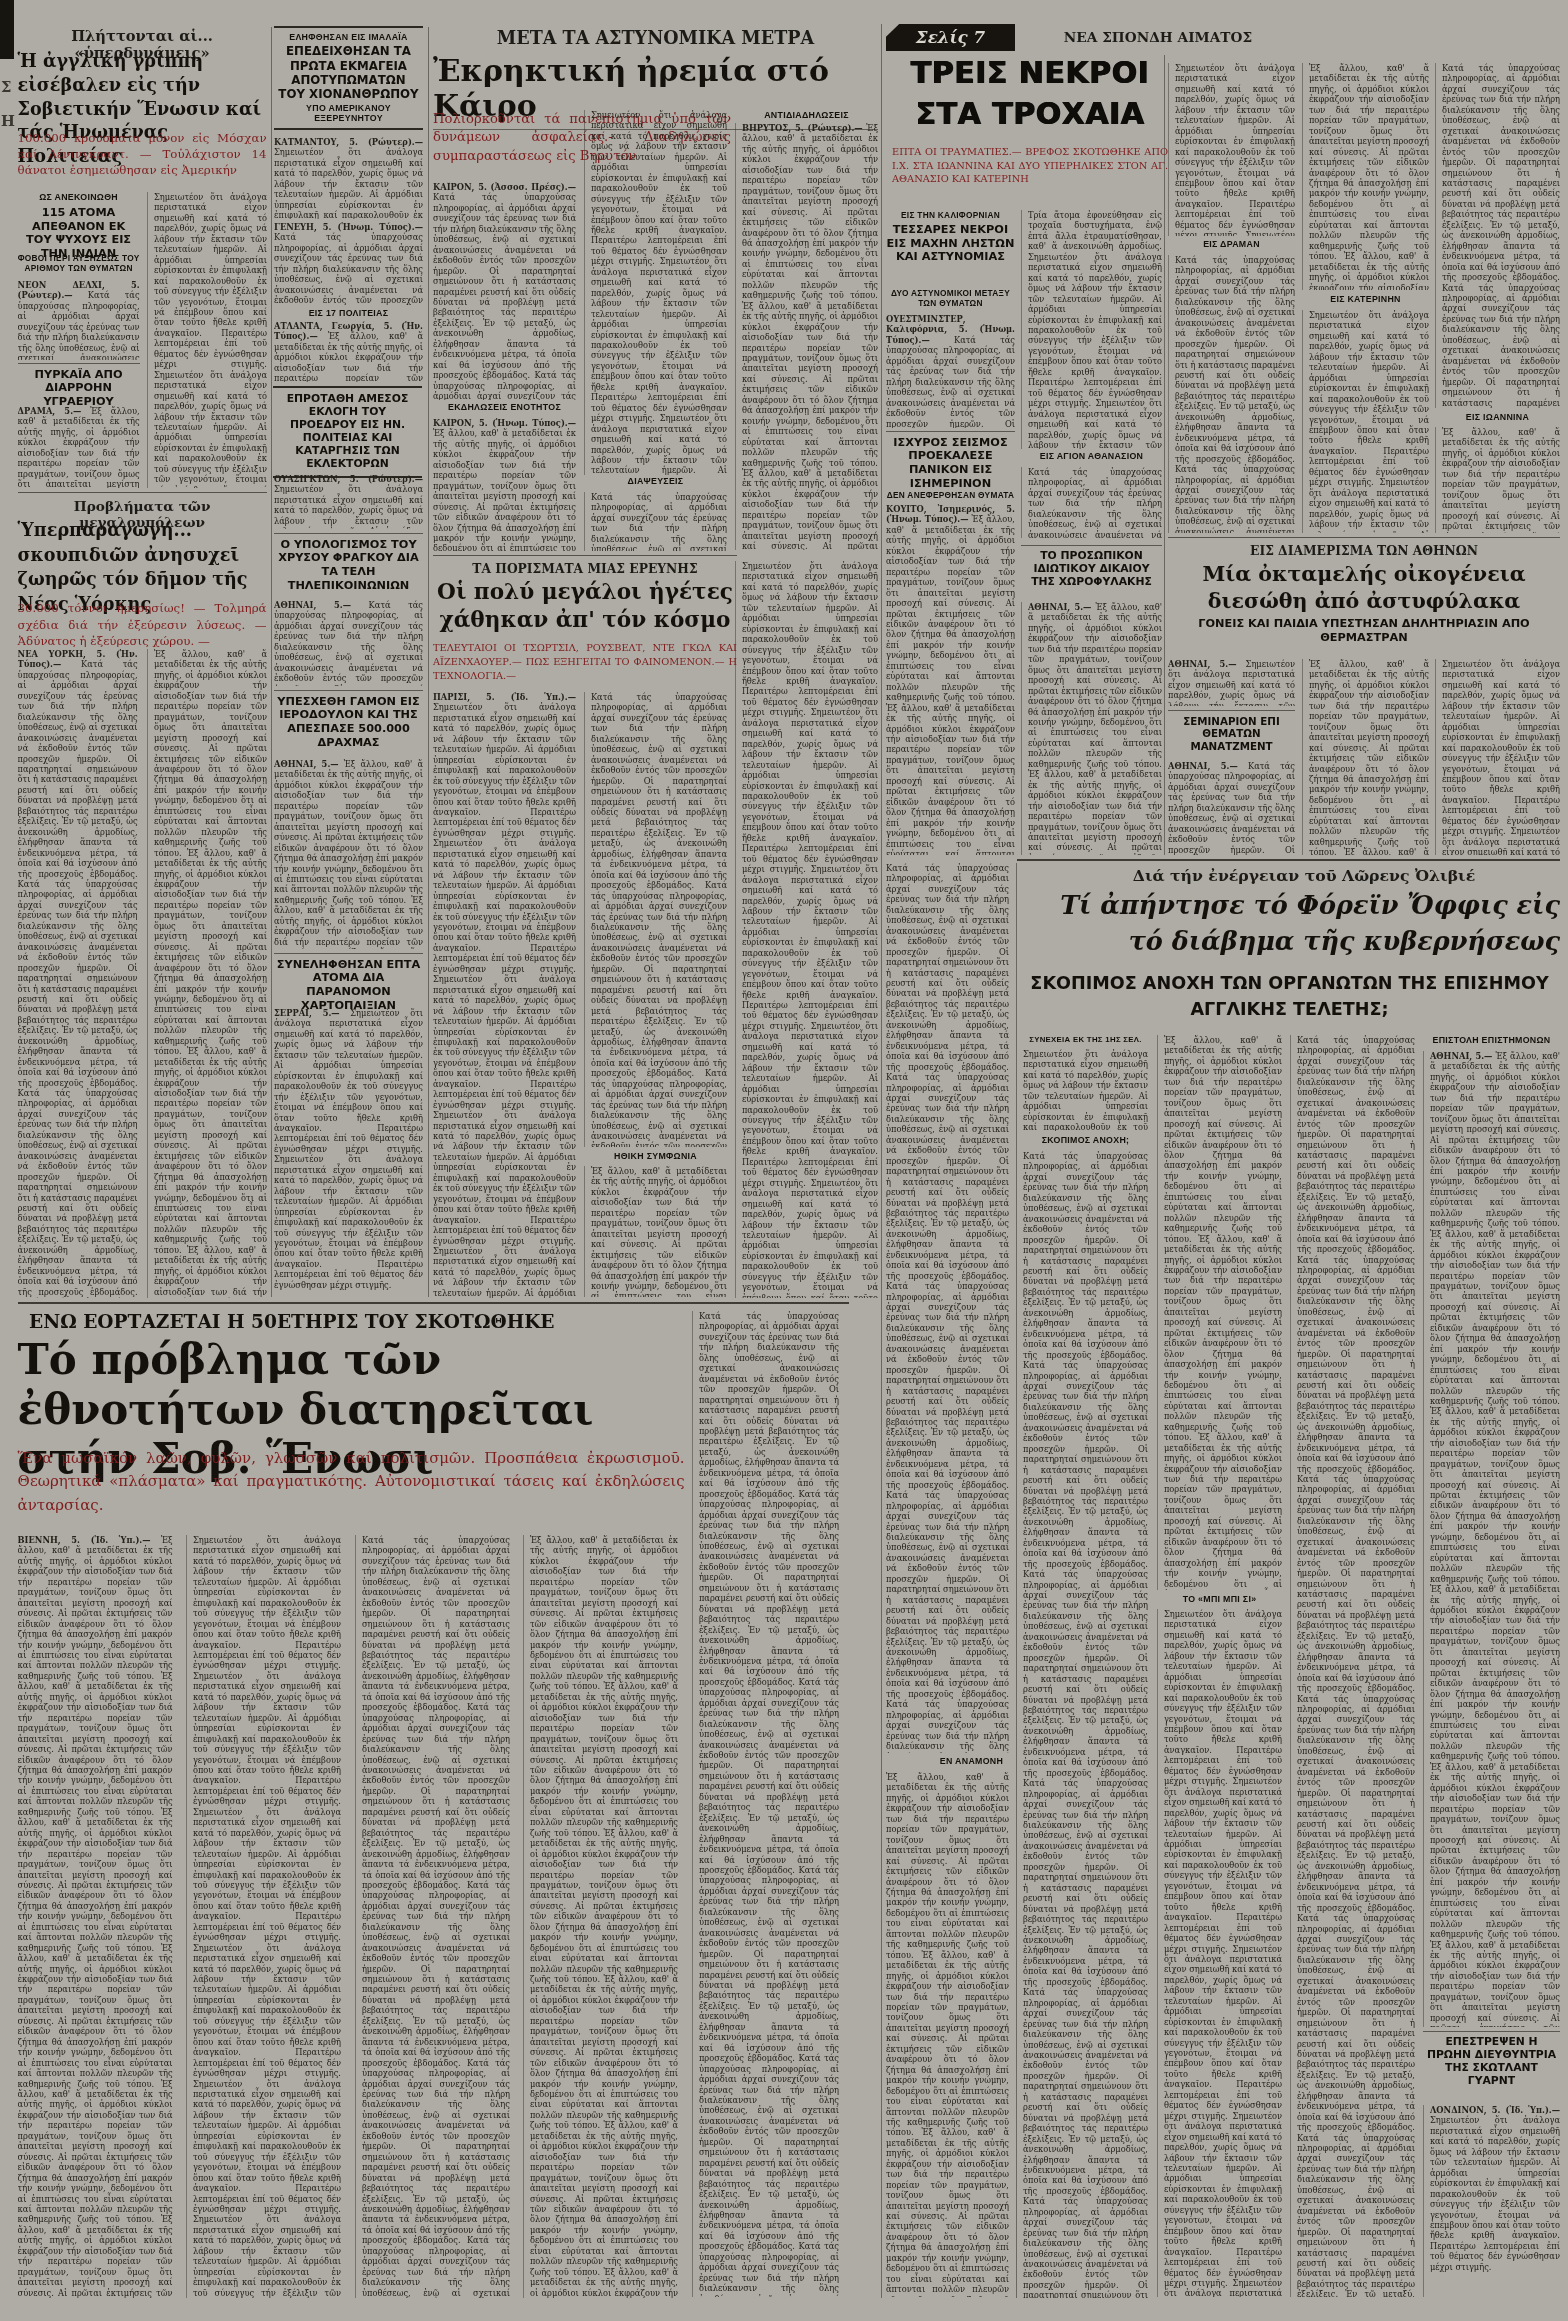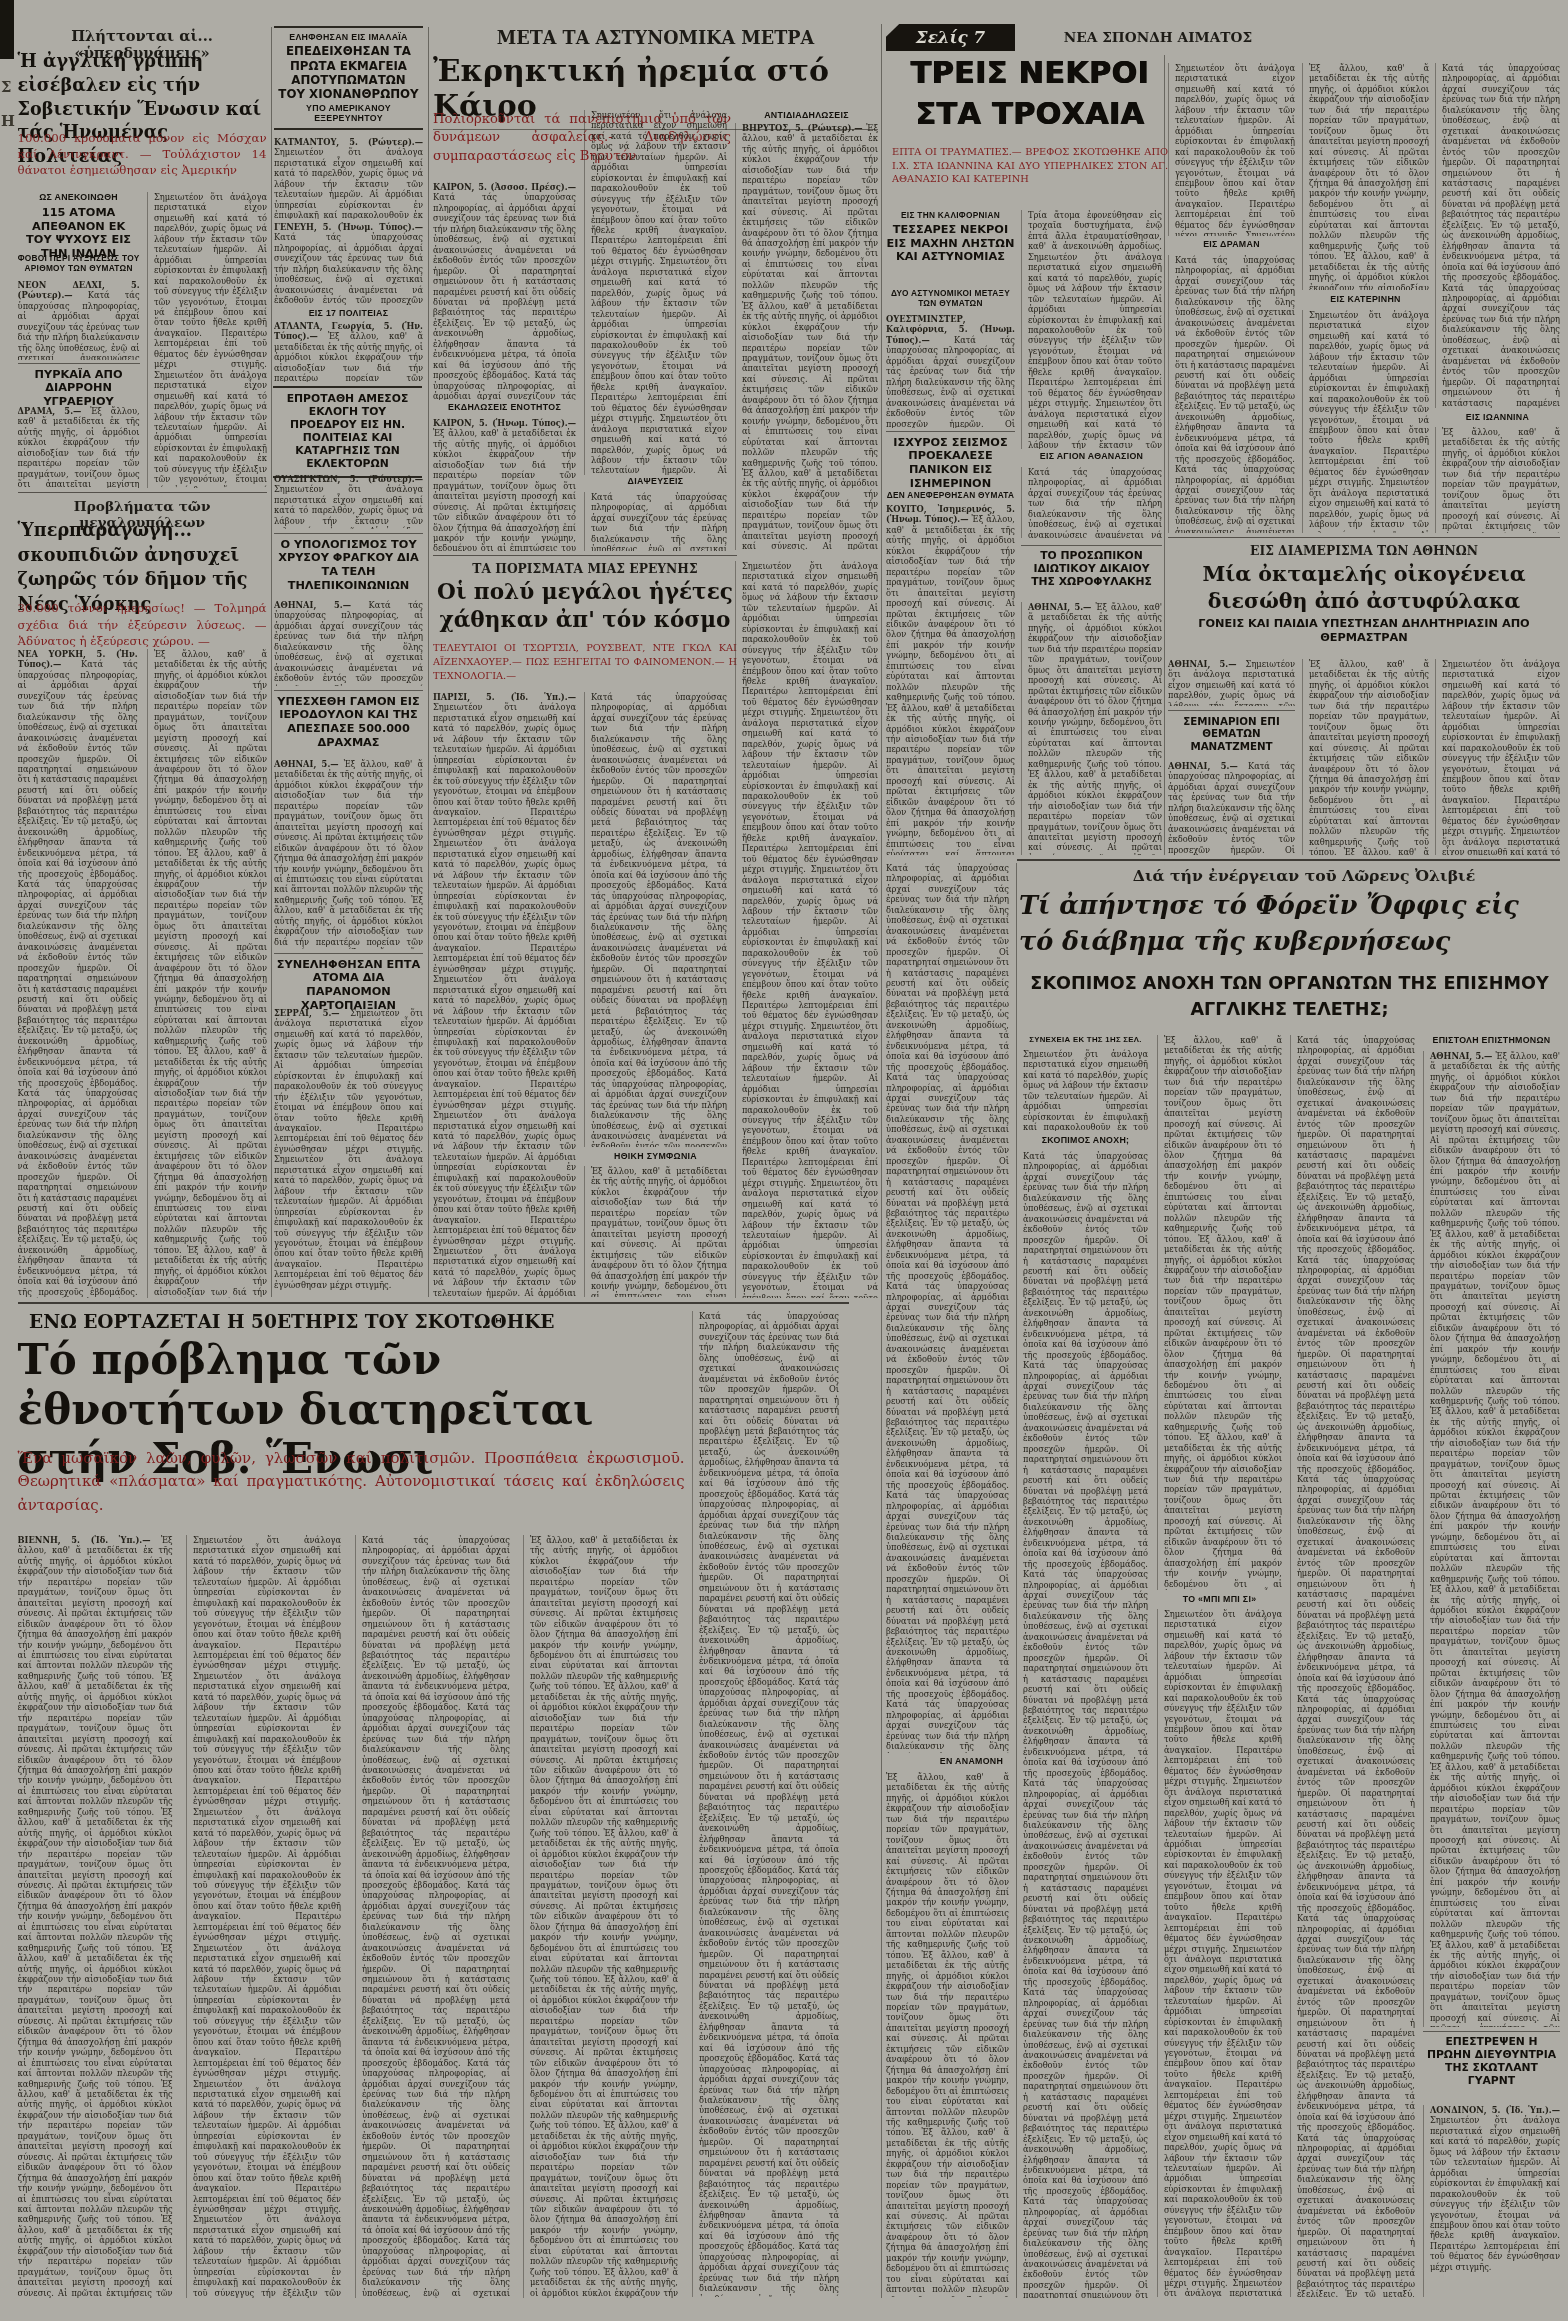--- a/index.html
+++ b/index.html
@@ -145,21 +145,21 @@
 <p class="abs body" style="left:1168px;top:761px;width:127px;height:94px"><b class="dl">ΑΘΗΝΑΙ, 5.—</b> <span>Κατά τάς ὑπαρχούσας πληροφορίας, αἱ ἁρμόδιαι ἀρχαί συνεχίζουν τάς ἐρεύνας των διά τήν πλήρη διαλεύκανσιν τῆς ὅλης ὑποθέσεως, ἐνῷ αἱ σχετικαί ἀνακοινώσεις ἀναμένεται νά ἐκδοθοῦν ἐντός τῶν προσεχῶν ἡμερῶν. Οἱ παρατηρηταί σημειώνουν ὅτι ἡ κατάστασις παραμένει ρευστή καί ὅτι οὐδείς δύναται νά προβλέψῃ μετά βεβαιότητος τάς περαιτέρω ἐξελίξεις. Ἐν τῷ μεταξύ, ὡς ἀνεκοινώθη ἁρμοδίως, ἐλήφθησαν ἅπαντα τά ἐνδεικνυόμενα μέτρα, τά ὁποῖα καί θά ἰσχύσουν ἀπό τῆς προσεχοῦς ἑβδομάδος. </span></p>
 <p class="abs body lr" style="left:1302px;top:659px;width:127px;height:196px"><span>Ἐξ ἄλλου, καθ' ἅ μεταδίδεται ἐκ τῆς αὐτῆς πηγῆς, οἱ ἁρμόδιοι κύκλοι ἐκφράζουν τήν αἰσιοδοξίαν των διά τήν περαιτέρω πορείαν τῶν πραγμάτων, τονίζουν ὅμως ὅτι ἀπαιτεῖται μεγίστη προσοχή καί σύνεσις. Αἱ πρῶται ἐκτιμήσεις τῶν εἰδικῶν ἀναφέρουν ὅτι τό ὅλον ζήτημα θά ἀπασχολήσῃ ἐπί μακρόν τήν κοινήν γνώμην, δεδομένου ὅτι αἱ ἐπιπτώσεις του εἶναι εὐρύταται καί ἅπτονται πολλῶν πλευρῶν τῆς καθημερινῆς ζωῆς τοῦ τόπου.  Ἐξ ἄλλου, καθ' ἅ μεταδίδεται ἐκ τῆς αὐτῆς πηγῆς, οἱ ἁρμόδιοι κύκλοι ἐκφράζουν τήν αἰσιοδοξίαν των διά τήν περαιτέρω πορείαν τῶν πραγμάτων, τονίζουν ὅμως ὅτι ἀπαιτεῖται μεγίστη προσοχή καί σύνεσις. Αἱ πρῶται ἐκτιμήσεις τῶν εἰδικῶν ἀναφέρουν ὅτι τό ὅλον ζήτημα θά ἀπασχολήσῃ ἐπί μακρόν τήν κοινήν γνώμην, δεδομένου ὅτι αἱ ἐπιπτώσεις του εἶναι εὐρύταται καί ἅπτονται πολλῶν πλευρῶν τῆς καθημερινῆς ζωῆς τοῦ τόπου.  </span></p>
 <p class="abs body lr" style="left:1435px;top:659px;width:125px;height:196px"><span>Σημειωτέον ὅτι ἀνάλογα περιστατικά εἶχον σημειωθῆ καί κατά τό παρελθόν, χωρίς ὅμως νά λάβουν τήν ἔκτασιν τῶν τελευταίων ἡμερῶν. Αἱ ἁρμόδιαι ὑπηρεσίαι εὑρίσκονται ἐν ἐπιφυλακῇ καί παρακολουθοῦν ἐκ τοῦ σύνεγγυς τήν ἐξέλιξιν τῶν γεγονότων, ἕτοιμαι νά ἐπέμβουν ὅπου καί ὅταν τοῦτο ἤθελε κριθῆ ἀναγκαῖον. Περαιτέρω λεπτομέρειαι ἐπί τοῦ θέματος δέν ἐγνώσθησαν μέχρι στιγμῆς.  Σημειωτέον ὅτι ἀνάλογα περιστατικά εἶχον σημειωθῆ καί κατά τό παρελθόν, χωρίς ὅμως νά λάβουν τήν ἔκτασιν τῶν τελευταίων ἡμερῶν. Αἱ ἁρμόδιαι ὑπηρεσίαι εὑρίσκονται ἐν ἐπιφυλακῇ καί παρακολουθοῦν ἐκ τοῦ σύνεγγυς τήν ἐξέλιξιν τῶν γεγονότων, ἕτοιμαι νά ἐπέμβουν ὅπου καί ὅταν τοῦτο ἤθελε κριθῆ ἀναγκαῖον. Περαιτέρω λεπτομέρειαι ἐπί τοῦ θέματος δέν ἐγνώσθησαν μέχρι στιγμῆς.  </span></p>
 
 <p class="abs body" style="left:886px;top:863px;width:123px;height:890px"><span>Κατά τάς ὑπαρχούσας πληροφορίας, αἱ ἁρμόδιαι ἀρχαί συνεχίζουν τάς ἐρεύνας των διά τήν πλήρη διαλεύκανσιν τῆς ὅλης ὑποθέσεως, ἐνῷ αἱ σχετικαί ἀνακοινώσεις ἀναμένεται νά ἐκδοθοῦν ἐντός τῶν προσεχῶν ἡμερῶν. Οἱ παρατηρηταί σημειώνουν ὅτι ἡ κατάστασις παραμένει ρευστή καί ὅτι οὐδείς δύναται νά προβλέψῃ μετά βεβαιότητος τάς περαιτέρω ἐξελίξεις. Ἐν τῷ μεταξύ, ὡς ἀνεκοινώθη ἁρμοδίως, ἐλήφθησαν ἅπαντα τά ἐνδεικνυόμενα μέτρα, τά ὁποῖα καί θά ἰσχύσουν ἀπό τῆς προσεχοῦς ἑβδομάδος.  Κατά τάς ὑπαρχούσας πληροφορίας, αἱ ἁρμόδιαι ἀρχαί συνεχίζουν τάς ἐρεύνας των διά τήν πλήρη διαλεύκανσιν τῆς ὅλης ὑποθέσεως, ἐνῷ αἱ σχετικαί ἀνακοινώσεις ἀναμένεται νά ἐκδοθοῦν ἐντός τῶν προσεχῶν ἡμερῶν. Οἱ παρατηρηταί σημειώνουν ὅτι ἡ κατάστασις παραμένει ρευστή καί ὅτι οὐδείς δύναται νά προβλέψῃ μετά βεβαιότητος τάς περαιτέρω ἐξελίξεις. Ἐν τῷ μεταξύ, ὡς ἀνεκοινώθη ἁρμοδίως, ἐλήφθησαν ἅπαντα τά ἐνδεικνυόμενα μέτρα, τά ὁποῖα καί θά ἰσχύσουν ἀπό τῆς προσεχοῦς ἑβδομάδος.  Κατά τάς ὑπαρχούσας πληροφορίας, αἱ ἁρμόδιαι ἀρχαί συνεχίζουν τάς ἐρεύνας των διά τήν πλήρη διαλεύκανσιν τῆς ὅλης ὑποθέσεως, ἐνῷ αἱ σχετικαί ἀνακοινώσεις ἀναμένεται νά ἐκδοθοῦν ἐντός τῶν προσεχῶν ἡμερῶν. Οἱ παρατηρηταί σημειώνουν ὅτι ἡ κατάστασις παραμένει ρευστή καί ὅτι οὐδείς δύναται νά προβλέψῃ μετά βεβαιότητος τάς περαιτέρω ἐξελίξεις. Ἐν τῷ μεταξύ, ὡς ἀνεκοινώθη ἁρμοδίως, ἐλήφθησαν ἅπαντα τά ἐνδεικνυόμενα μέτρα, τά ὁποῖα καί θά ἰσχύσουν ἀπό τῆς προσεχοῦς ἑβδομάδος.  Κατά τάς ὑπαρχούσας πληροφορίας, αἱ ἁρμόδιαι ἀρχαί συνεχίζουν τάς ἐρεύνας των διά τήν πλήρη διαλεύκανσιν τῆς ὅλης ὑποθέσεως, ἐνῷ αἱ σχετικαί ἀνακοινώσεις ἀναμένεται νά ἐκδοθοῦν ἐντός τῶν προσεχῶν ἡμερῶν. Οἱ παρατηρηταί σημειώνουν ὅτι ἡ κατάστασις παραμένει ρευστή καί ὅτι οὐδείς δύναται νά προβλέψῃ μετά βεβαιότητος τάς περαιτέρω ἐξελίξεις. Ἐν τῷ μεταξύ, ὡς ἀνεκοινώθη ἁρμοδίως, ἐλήφθησαν ἅπαντα τά ἐνδεικνυόμενα μέτρα, τά ὁποῖα καί θά ἰσχύσουν ἀπό τῆς προσεχοῦς ἑβδομάδος.  Κατά τάς ὑπαρχούσας πληροφορίας, αἱ ἁρμόδιαι ἀρχαί συνεχίζουν τάς ἐρεύνας των διά τήν πλήρη διαλεύκανσιν τῆς ὅλης ὑποθέσεως, ἐνῷ αἱ σχετικαί ἀνακοινώσεις ἀναμένεται νά ἐκδοθοῦν ἐντός τῶν προσεχῶν ἡμερῶν. Οἱ παρατηρηταί σημειώνουν ὅτι ἡ κατάστασις παραμένει ρευστή καί ὅτι οὐδείς δύναται νά προβλέψῃ μετά βεβαιότητος τάς περαιτέρω ἐξελίξεις. Ἐν τῷ μεταξύ, ὡς ἀνεκοινώθη ἁρμοδίως, ἐλήφθησαν ἅπαντα τά ἐνδεικνυόμενα μέτρα, τά ὁποῖα καί θά ἰσχύσουν ἀπό τῆς προσεχοῦς ἑβδομάδος.  Κατά τάς ὑπαρχούσας πληροφορίας, αἱ ἁρμόδιαι ἀρχαί συνεχίζουν τάς ἐρεύνας των διά τήν πλήρη διαλεύκανσιν τῆς ὅλης ὑποθέσεως, ἐνῷ αἱ σχετικαί ἀνακοινώσεις ἀναμένεται νά ἐκδοθοῦν ἐντός τῶν προσεχῶν ἡμερῶν. Οἱ παρατηρηταί σημειώνουν ὅτι ἡ κατάστασις παραμένει ρευστή καί ὅτι οὐδείς δύναται νά προβλέψῃ μετά βεβαιότητος τάς περαιτέρω ἐξελίξεις. Ἐν τῷ μεταξύ, ὡς ἀνεκοινώθη ἁρμοδίως, ἐλήφθησαν ἅπαντα τά ἐνδεικνυόμενα μέτρα, τά ὁποῖα καί θά ἰσχύσουν ἀπό τῆς προσεχοῦς ἑβδομάδος.  Κατά τάς ὑπαρχούσας πληροφορίας, αἱ ἁρμόδιαι ἀρχαί συνεχίζουν τάς ἐρεύνας των διά τήν πλήρη διαλεύκανσιν τῆς ὅλης ὑποθέσεως, ἐνῷ αἱ σχετικαί ἀνακοινώσεις ἀναμένεται νά ἐκδοθοῦν ἐντός τῶν προσεχῶν ἡμερῶν. Οἱ παρατηρηταί σημειώνουν ὅτι ἡ κατάστασις παραμένει ρευστή καί ὅτι οὐδείς δύναται νά προβλέψῃ μετά βεβαιότητος τάς περαιτέρω ἐξελίξεις. Ἐν τῷ μεταξύ, ὡς ἀνεκοινώθη ἁρμοδίως, ἐλήφθησαν ἅπαντα τά ἐνδεικνυόμενα μέτρα, τά ὁποῖα καί θά ἰσχύσουν ἀπό τῆς προσεχοῦς ἑβδομάδος.  </span></p>
 <div class="abs subh" style="left:910px;top:1756px;width:123px">ΕΝ ΑΝΑΜΟΝΗ</div>
 <p class="abs body" style="left:886px;top:1772px;width:123px;height:525px"><span>Ἐξ ἄλλου, καθ' ἅ μεταδίδεται ἐκ τῆς αὐτῆς πηγῆς, οἱ ἁρμόδιοι κύκλοι ἐκφράζουν τήν αἰσιοδοξίαν των διά τήν περαιτέρω πορείαν τῶν πραγμάτων, τονίζουν ὅμως ὅτι ἀπαιτεῖται μεγίστη προσοχή καί σύνεσις. Αἱ πρῶται ἐκτιμήσεις τῶν εἰδικῶν ἀναφέρουν ὅτι τό ὅλον ζήτημα θά ἀπασχολήσῃ ἐπί μακρόν τήν κοινήν γνώμην, δεδομένου ὅτι αἱ ἐπιπτώσεις του εἶναι εὐρύταται καί ἅπτονται πολλῶν πλευρῶν τῆς καθημερινῆς ζωῆς τοῦ τόπου.  Ἐξ ἄλλου, καθ' ἅ μεταδίδεται ἐκ τῆς αὐτῆς πηγῆς, οἱ ἁρμόδιοι κύκλοι ἐκφράζουν τήν αἰσιοδοξίαν των διά τήν περαιτέρω πορείαν τῶν πραγμάτων, τονίζουν ὅμως ὅτι ἀπαιτεῖται μεγίστη προσοχή καί σύνεσις. Αἱ πρῶται ἐκτιμήσεις τῶν εἰδικῶν ἀναφέρουν ὅτι τό ὅλον ζήτημα θά ἀπασχολήσῃ ἐπί μακρόν τήν κοινήν γνώμην, δεδομένου ὅτι αἱ ἐπιπτώσεις του εἶναι εὐρύταται καί ἅπτονται πολλῶν πλευρῶν τῆς καθημερινῆς ζωῆς τοῦ τόπου.  Ἐξ ἄλλου, καθ' ἅ μεταδίδεται ἐκ τῆς αὐτῆς πηγῆς, οἱ ἁρμόδιοι κύκλοι ἐκφράζουν τήν αἰσιοδοξίαν των διά τήν περαιτέρω πορείαν τῶν πραγμάτων, τονίζουν ὅμως ὅτι ἀπαιτεῖται μεγίστη προσοχή καί σύνεσις. Αἱ πρῶται ἐκτιμήσεις τῶν εἰδικῶν ἀναφέρουν ὅτι τό ὅλον ζήτημα θά ἀπασχολήσῃ ἐπί μακρόν τήν κοινήν γνώμην, δεδομένου ὅτι αἱ ἐπιπτώσεις του εἶναι εὐρύταται καί ἅπτονται πολλῶν πλευρῶν τῆς καθημερινῆς ζωῆς τοῦ τόπου.  Ἐξ ἄλλου, καθ' ἅ μεταδίδεται ἐκ τῆς αὐτῆς πηγῆς, οἱ ἁρμόδιοι κύκλοι ἐκφράζουν τήν αἰσιοδοξίαν των διά τήν περαιτέρω πορείαν τῶν πραγμάτων, τονίζουν ὅμως ὅτι ἀπαιτεῖται μεγίστη προσοχή καί σύνεσις. Αἱ πρῶται ἐκτιμήσεις τῶν εἰδικῶν ἀναφέρουν ὅτι τό ὅλον ζήτημα θά ἀπασχολήσῃ ἐπί μακρόν τήν κοινήν γνώμην, δεδομένου ὅτι αἱ ἐπιπτώσεις του εἶναι εὐρύταται καί ἅπτονται πολλῶν πλευρῶν τῆς καθημερινῆς ζωῆς τοῦ τόπου.  </span></p>
 
 <div class="hr2" style="left:1017px;top:859px;width:543px"></div>
 <div class="abs kick" style="left:1098px;top:866px;width:412px;font-size:15.7px">Διά τήν ἐνέργειαν τοῦ Λῶρενς Ὀλιβιέ</div>
-<div class="abs hl" style="left:1019px;top:888px;width:541px;font-size:25.5px;line-height:1.4;text-align:left;font-style:italic">Τί ἀπήντησε τό Φόρεϊν Ὄφφις εἰς τό διάβημα τῆς κυβερνήσεως</div>
+<div class="abs hl" style="left:1019px;top:888px;width:541px;font-size:25.5px;line-height:1.4;text-align:right;font-style:italic">Τί ἀπήντησε τό Φόρεϊν Ὄφφις εἰς τό διάβημα τῆς κυβερνήσεως</div>
 <div class="abs capsh" style="left:1019px;top:970px;width:541px;font-size:17.6px;line-height:1.5">ΣΚΟΠΙΜΟΣ ΑΝΟΧΗ ΤΩΝ ΟΡΓΑΝΩΤΩΝ ΤΗΣ ΕΠΙΣΗΜΟΥ ΑΓΓΛΙΚΗΣ ΤΕΛΕΤΗΣ;</div>
 <div class="abs subh" style="left:1023px;top:1035px;width:125px;font-size:7.8px">ΣΥΝΕΧΕΙΑ ΕΚ ΤΗΣ 1ΗΣ ΣΕΛ.</div>
 <p class="abs body" style="left:1023px;top:1049px;width:125px;height:82px"><span>Σημειωτέον ὅτι ἀνάλογα περιστατικά εἶχον σημειωθῆ καί κατά τό παρελθόν, χωρίς ὅμως νά λάβουν τήν ἔκτασιν τῶν τελευταίων ἡμερῶν. Αἱ ἁρμόδιαι ὑπηρεσίαι εὑρίσκονται ἐν ἐπιφυλακῇ καί παρακολουθοῦν ἐκ τοῦ σύνεγγυς τήν ἐξέλιξιν τῶν γεγονότων, ἕτοιμαι νά ἐπέμβουν ὅπου καί ὅταν τοῦτο ἤθελε κριθῆ ἀναγκαῖον. Περαιτέρω λεπτομέρειαι ἐπί τοῦ θέματος δέν ἐγνώσθησαν μέχρι στιγμῆς. </span></p>
 <div class="abs subh" style="left:1023px;top:1135px;width:125px">ΣΚΟΠΙΜΟΣ ΑΝΟΧΗ;</div>
 <p class="abs body" style="left:1023px;top:1151px;width:125px;height:1147px"><span>Κατά τάς ὑπαρχούσας πληροφορίας, αἱ ἁρμόδιαι ἀρχαί συνεχίζουν τάς ἐρεύνας των διά τήν πλήρη διαλεύκανσιν τῆς ὅλης ὑποθέσεως, ἐνῷ αἱ σχετικαί ἀνακοινώσεις ἀναμένεται νά ἐκδοθοῦν ἐντός τῶν προσεχῶν ἡμερῶν. Οἱ παρατηρηταί σημειώνουν ὅτι ἡ κατάστασις παραμένει ρευστή καί ὅτι οὐδείς δύναται νά προβλέψῃ μετά βεβαιότητος τάς περαιτέρω ἐξελίξεις. Ἐν τῷ μεταξύ, ὡς ἀνεκοινώθη ἁρμοδίως, ἐλήφθησαν ἅπαντα τά ἐνδεικνυόμενα μέτρα, τά ὁποῖα καί θά ἰσχύσουν ἀπό τῆς προσεχοῦς ἑβδομάδος.  Κατά τάς ὑπαρχούσας πληροφορίας, αἱ ἁρμόδιαι ἀρχαί συνεχίζουν τάς ἐρεύνας των διά τήν πλήρη διαλεύκανσιν τῆς ὅλης ὑποθέσεως, ἐνῷ αἱ σχετικαί ἀνακοινώσεις ἀναμένεται νά ἐκδοθοῦν ἐντός τῶν προσεχῶν ἡμερῶν. Οἱ παρατηρηταί σημειώνουν ὅτι ἡ κατάστασις παραμένει ρευστή καί ὅτι οὐδείς δύναται νά προβλέψῃ μετά βεβαιότητος τάς περαιτέρω ἐξελίξεις. Ἐν τῷ μεταξύ, ὡς ἀνεκοινώθη ἁρμοδίως, ἐλήφθησαν ἅπαντα τά ἐνδεικνυόμενα μέτρα, τά ὁποῖα καί θά ἰσχύσουν ἀπό τῆς προσεχοῦς ἑβδομάδος.  Κατά τάς ὑπαρχούσας πληροφορίας, αἱ ἁρμόδιαι ἀρχαί συνεχίζουν τάς ἐρεύνας των διά τήν πλήρη διαλεύκανσιν τῆς ὅλης ὑποθέσεως, ἐνῷ αἱ σχετικαί ἀνακοινώσεις ἀναμένεται νά ἐκδοθοῦν ἐντός τῶν προσεχῶν ἡμερῶν. Οἱ παρατηρηταί σημειώνουν ὅτι ἡ κατάστασις παραμένει ρευστή καί ὅτι οὐδείς δύναται νά προβλέψῃ μετά βεβαιότητος τάς περαιτέρω ἐξελίξεις. Ἐν τῷ μεταξύ, ὡς ἀνεκοινώθη ἁρμοδίως, ἐλήφθησαν ἅπαντα τά ἐνδεικνυόμενα μέτρα, τά ὁποῖα καί θά ἰσχύσουν ἀπό τῆς προσεχοῦς ἑβδομάδος.  Κατά τάς ὑπαρχούσας πληροφορίας, αἱ ἁρμόδιαι ἀρχαί συνεχίζουν τάς ἐρεύνας των διά τήν πλήρη διαλεύκανσιν τῆς ὅλης ὑποθέσεως, ἐνῷ αἱ σχετικαί ἀνακοινώσεις ἀναμένεται νά ἐκδοθοῦν ἐντός τῶν προσεχῶν ἡμερῶν. Οἱ παρατηρηταί σημειώνουν ὅτι ἡ κατάστασις παραμένει ρευστή καί ὅτι οὐδείς δύναται νά προβλέψῃ μετά βεβαιότητος τάς περαιτέρω ἐξελίξεις. Ἐν τῷ μεταξύ, ὡς ἀνεκοινώθη ἁρμοδίως, ἐλήφθησαν ἅπαντα τά ἐνδεικνυόμενα μέτρα, τά ὁποῖα καί θά ἰσχύσουν ἀπό τῆς προσεχοῦς ἑβδομάδος.  Κατά τάς ὑπαρχούσας πληροφορίας, αἱ ἁρμόδιαι ἀρχαί συνεχίζουν τάς ἐρεύνας των διά τήν πλήρη διαλεύκανσιν τῆς ὅλης ὑποθέσεως, ἐνῷ αἱ σχετικαί ἀνακοινώσεις ἀναμένεται νά ἐκδοθοῦν ἐντός τῶν προσεχῶν ἡμερῶν. Οἱ παρατηρηταί σημειώνουν ὅτι ἡ κατάστασις παραμένει ρευστή καί ὅτι οὐδείς δύναται νά προβλέψῃ μετά βεβαιότητος τάς περαιτέρω ἐξελίξεις. Ἐν τῷ μεταξύ, ὡς ἀνεκοινώθη ἁρμοδίως, ἐλήφθησαν ἅπαντα τά ἐνδεικνυόμενα μέτρα, τά ὁποῖα καί θά ἰσχύσουν ἀπό τῆς προσεχοῦς ἑβδομάδος.  Κατά τάς ὑπαρχούσας πληροφορίας, αἱ ἁρμόδιαι ἀρχαί συνεχίζουν τάς ἐρεύνας των διά τήν πλήρη διαλεύκανσιν τῆς ὅλης ὑποθέσεως, ἐνῷ αἱ σχετικαί ἀνακοινώσεις ἀναμένεται νά ἐκδοθοῦν ἐντός τῶν προσεχῶν ἡμερῶν. Οἱ παρατηρηταί σημειώνουν ὅτι ἡ κατάστασις παραμένει ρευστή καί ὅτι οὐδείς δύναται νά προβλέψῃ μετά βεβαιότητος τάς περαιτέρω ἐξελίξεις. Ἐν τῷ μεταξύ, ὡς ἀνεκοινώθη ἁρμοδίως, ἐλήφθησαν ἅπαντα τά ἐνδεικνυόμενα μέτρα, τά ὁποῖα καί θά ἰσχύσουν ἀπό τῆς προσεχοῦς ἑβδομάδος.  Κατά τάς ὑπαρχούσας πληροφορίας, αἱ ἁρμόδιαι ἀρχαί συνεχίζουν τάς ἐρεύνας των διά τήν πλήρη διαλεύκανσιν τῆς ὅλης ὑποθέσεως, ἐνῷ αἱ σχετικαί ἀνακοινώσεις ἀναμένεται νά ἐκδοθοῦν ἐντός τῶν προσεχῶν ἡμερῶν. Οἱ παρατηρηταί σημειώνουν ὅτι ἡ κατάστασις παραμένει ρευστή καί ὅτι οὐδείς δύναται νά προβλέψῃ μετά βεβαιότητος τάς περαιτέρω ἐξελίξεις. Ἐν τῷ μεταξύ, ὡς ἀνεκοινώθη ἁρμοδίως, ἐλήφθησαν ἅπαντα τά ἐνδεικνυόμενα μέτρα, τά ὁποῖα καί θά ἰσχύσουν ἀπό τῆς προσεχοῦς ἑβδομάδος.  Κατά τάς ὑπαρχούσας πληροφορίας, αἱ ἁρμόδιαι ἀρχαί συνεχίζουν τάς ἐρεύνας των διά τήν πλήρη διαλεύκανσιν τῆς ὅλης ὑποθέσεως, ἐνῷ αἱ σχετικαί ἀνακοινώσεις ἀναμένεται νά ἐκδοθοῦν ἐντός τῶν προσεχῶν ἡμερῶν. Οἱ παρατηρηταί σημειώνουν ὅτι ἡ κατάστασις παραμένει ρευστή καί ὅτι οὐδείς δύναται νά προβλέψῃ μετά βεβαιότητος τάς περαιτέρω ἐξελίξεις. Ἐν τῷ μεταξύ, ὡς ἀνεκοινώθη ἁρμοδίως, ἐλήφθησαν ἅπαντα τά ἐνδεικνυόμενα μέτρα, τά ὁποῖα καί θά ἰσχύσουν ἀπό τῆς προσεχοῦς ἑβδομάδος.  </span></p>
 <p class="abs body lr" style="left:1157px;top:1035px;width:125px;height:555px"><span>Ἐξ ἄλλου, καθ' ἅ μεταδίδεται ἐκ τῆς αὐτῆς πηγῆς, οἱ ἁρμόδιοι κύκλοι ἐκφράζουν τήν αἰσιοδοξίαν των διά τήν περαιτέρω πορείαν τῶν πραγμάτων, τονίζουν ὅμως ὅτι ἀπαιτεῖται μεγίστη προσοχή καί σύνεσις. Αἱ πρῶται ἐκτιμήσεις τῶν εἰδικῶν ἀναφέρουν ὅτι τό ὅλον ζήτημα θά ἀπασχολήσῃ ἐπί μακρόν τήν κοινήν γνώμην, δεδομένου ὅτι αἱ ἐπιπτώσεις του εἶναι εὐρύταται καί ἅπτονται πολλῶν πλευρῶν τῆς καθημερινῆς ζωῆς τοῦ τόπου.  Ἐξ ἄλλου, καθ' ἅ μεταδίδεται ἐκ τῆς αὐτῆς πηγῆς, οἱ ἁρμόδιοι κύκλοι ἐκφράζουν τήν αἰσιοδοξίαν των διά τήν περαιτέρω πορείαν τῶν πραγμάτων, τονίζουν ὅμως ὅτι ἀπαιτεῖται μεγίστη προσοχή καί σύνεσις. Αἱ πρῶται ἐκτιμήσεις τῶν εἰδικῶν ἀναφέρουν ὅτι τό ὅλον ζήτημα θά ἀπασχολήσῃ ἐπί μακρόν τήν κοινήν γνώμην, δεδομένου ὅτι αἱ ἐπιπτώσεις του εἶναι εὐρύταται καί ἅπτονται πολλῶν πλευρῶν τῆς καθημερινῆς ζωῆς τοῦ τόπου.  Ἐξ ἄλλου, καθ' ἅ μεταδίδεται ἐκ τῆς αὐτῆς πηγῆς, οἱ ἁρμόδιοι κύκλοι ἐκφράζουν τήν αἰσιοδοξίαν των διά τήν περαιτέρω πορείαν τῶν πραγμάτων, τονίζουν ὅμως ὅτι ἀπαιτεῖται μεγίστη προσοχή καί σύνεσις. Αἱ πρῶται ἐκτιμήσεις τῶν εἰδικῶν ἀναφέρουν ὅτι τό ὅλον ζήτημα θά ἀπασχολήσῃ ἐπί μακρόν τήν κοινήν γνώμην, δεδομένου ὅτι αἱ ἐπιπτώσεις του εἶναι εὐρύταται καί ἅπτονται πολλῶν πλευρῶν τῆς καθημερινῆς ζωῆς τοῦ τόπου.  Ἐξ ἄλλου, καθ' ἅ μεταδίδεται ἐκ τῆς αὐτῆς πηγῆς, οἱ ἁρμόδιοι κύκλοι ἐκφράζουν τήν αἰσιοδοξίαν των διά τήν περαιτέρω πορείαν τῶν πραγμάτων, τονίζουν ὅμως ὅτι ἀπαιτεῖται μεγίστη προσοχή καί σύνεσις. Αἱ πρῶται ἐκτιμήσεις τῶν εἰδικῶν ἀναφέρουν ὅτι τό ὅλον ζήτημα θά ἀπασχολήσῃ ἐπί μακρόν τήν κοινήν γνώμην, δεδομένου ὅτι αἱ ἐπιπτώσεις του εἶναι εὐρύταται καί ἅπτονται πολλῶν πλευρῶν τῆς καθημερινῆς ζωῆς τοῦ τόπου.  Ἐξ ἄλλου, καθ' ἅ μεταδίδεται ἐκ τῆς αὐτῆς πηγῆς, οἱ ἁρμόδιοι κύκλοι ἐκφράζουν τήν αἰσιοδοξίαν των διά τήν περαιτέρω πορείαν τῶν πραγμάτων, τονίζουν ὅμως ὅτι ἀπαιτεῖται μεγίστη προσοχή καί σύνεσις. Αἱ πρῶται ἐκτιμήσεις τῶν εἰδικῶν ἀναφέρουν ὅτι τό ὅλον ζήτημα θά ἀπασχολήσῃ ἐπί μακρόν τήν κοινήν γνώμην, δεδομένου ὅτι αἱ ἐπιπτώσεις του εἶναι εὐρύταται καί ἅπτονται πολλῶν πλευρῶν τῆς καθημερινῆς ζωῆς τοῦ τόπου.  </span></p>
 <div class="abs subh" style="left:1157px;top:1594px;width:125px">ΤΟ «ΜΠΙ ΜΠΙ ΣΙ»</div>
 <p class="abs body lr" style="left:1157px;top:1609px;width:125px;height:688px"><span>Σημειωτέον ὅτι ἀνάλογα περιστατικά εἶχον σημειωθῆ καί κατά τό παρελθόν, χωρίς ὅμως νά λάβουν τήν ἔκτασιν τῶν τελευταίων ἡμερῶν. Αἱ ἁρμόδιαι ὑπηρεσίαι εὑρίσκονται ἐν ἐπιφυλακῇ καί παρακολουθοῦν ἐκ τοῦ σύνεγγυς τήν ἐξέλιξιν τῶν γεγονότων, ἕτοιμαι νά ἐπέμβουν ὅπου καί ὅταν τοῦτο ἤθελε κριθῆ ἀναγκαῖον. Περαιτέρω λεπτομέρειαι ἐπί τοῦ θέματος δέν ἐγνώσθησαν μέχρι στιγμῆς.  Σημειωτέον ὅτι ἀνάλογα περιστατικά εἶχον σημειωθῆ καί κατά τό παρελθόν, χωρίς ὅμως νά λάβουν τήν ἔκτασιν τῶν τελευταίων ἡμερῶν. Αἱ ἁρμόδιαι ὑπηρεσίαι εὑρίσκονται ἐν ἐπιφυλακῇ καί παρακολουθοῦν ἐκ τοῦ σύνεγγυς τήν ἐξέλιξιν τῶν γεγονότων, ἕτοιμαι νά ἐπέμβουν ὅπου καί ὅταν τοῦτο ἤθελε κριθῆ ἀναγκαῖον. Περαιτέρω λεπτομέρειαι ἐπί τοῦ θέματος δέν ἐγνώσθησαν μέχρι στιγμῆς.  Σημειωτέον ὅτι ἀνάλογα περιστατικά εἶχον σημειωθῆ καί κατά τό παρελθόν, χωρίς ὅμως νά λάβουν τήν ἔκτασιν τῶν τελευταίων ἡμερῶν. Αἱ ἁρμόδιαι ὑπηρεσίαι εὑρίσκονται ἐν ἐπιφυλακῇ καί παρακολουθοῦν ἐκ τοῦ σύνεγγυς τήν ἐξέλιξιν τῶν γεγονότων, ἕτοιμαι νά ἐπέμβουν ὅπου καί ὅταν τοῦτο ἤθελε κριθῆ ἀναγκαῖον. Περαιτέρω λεπτομέρειαι ἐπί τοῦ θέματος δέν ἐγνώσθησαν μέχρι στιγμῆς.  Σημειωτέον ὅτι ἀνάλογα περιστατικά εἶχον σημειωθῆ καί κατά τό παρελθόν, χωρίς ὅμως νά λάβουν τήν ἔκτασιν τῶν τελευταίων ἡμερῶν. Αἱ ἁρμόδιαι ὑπηρεσίαι εὑρίσκονται ἐν ἐπιφυλακῇ καί παρακολουθοῦν ἐκ τοῦ σύνεγγυς τήν ἐξέλιξιν τῶν γεγονότων, ἕτοιμαι νά ἐπέμβουν ὅπου καί ὅταν τοῦτο ἤθελε κριθῆ ἀναγκαῖον. Περαιτέρω λεπτομέρειαι ἐπί τοῦ θέματος δέν ἐγνώσθησαν μέχρι στιγμῆς.  Σημειωτέον ὅτι ἀνάλογα περιστατικά εἶχον σημειωθῆ καί κατά τό παρελθόν, χωρίς ὅμως νά λάβουν τήν ἔκτασιν τῶν τελευταίων ἡμερῶν. Αἱ ἁρμόδιαι ὑπηρεσίαι εὑρίσκονται ἐν ἐπιφυλακῇ καί παρακολουθοῦν ἐκ τοῦ σύνεγγυς τήν ἐξέλιξιν τῶν γεγονότων, ἕτοιμαι νά ἐπέμβουν ὅπου καί ὅταν τοῦτο ἤθελε κριθῆ ἀναγκαῖον. Περαιτέρω λεπτομέρειαι ἐπί τοῦ θέματος δέν ἐγνώσθησαν μέχρι στιγμῆς.  </span></p>
 <p class="abs body lr" style="left:1290px;top:1035px;width:125px;height:1262px"><span>Κατά τάς ὑπαρχούσας πληροφορίας, αἱ ἁρμόδιαι ἀρχαί συνεχίζουν τάς ἐρεύνας των διά τήν πλήρη διαλεύκανσιν τῆς ὅλης ὑποθέσεως, ἐνῷ αἱ σχετικαί ἀνακοινώσεις ἀναμένεται νά ἐκδοθοῦν ἐντός τῶν προσεχῶν ἡμερῶν. Οἱ παρατηρηταί σημειώνουν ὅτι ἡ κατάστασις παραμένει ρευστή καί ὅτι οὐδείς δύναται νά προβλέψῃ μετά βεβαιότητος τάς περαιτέρω ἐξελίξεις. Ἐν τῷ μεταξύ, ὡς ἀνεκοινώθη ἁρμοδίως, ἐλήφθησαν ἅπαντα τά ἐνδεικνυόμενα μέτρα, τά ὁποῖα καί θά ἰσχύσουν ἀπό τῆς προσεχοῦς ἑβδομάδος.  Κατά τάς ὑπαρχούσας πληροφορίας, αἱ ἁρμόδιαι ἀρχαί συνεχίζουν τάς ἐρεύνας των διά τήν πλήρη διαλεύκανσιν τῆς ὅλης ὑποθέσεως, ἐνῷ αἱ σχετικαί ἀνακοινώσεις ἀναμένεται νά ἐκδοθοῦν ἐντός τῶν προσεχῶν ἡμερῶν. Οἱ παρατηρηταί σημειώνουν ὅτι ἡ κατάστασις παραμένει ρευστή καί ὅτι οὐδείς δύναται νά προβλέψῃ μετά βεβαιότητος τάς περαιτέρω ἐξελίξεις. Ἐν τῷ μεταξύ, ὡς ἀνεκοινώθη ἁρμοδίως, ἐλήφθησαν ἅπαντα τά ἐνδεικνυόμενα μέτρα, τά ὁποῖα καί θά ἰσχύσουν ἀπό τῆς προσεχοῦς ἑβδομάδος.  Κατά τάς ὑπαρχούσας πληροφορίας, αἱ ἁρμόδιαι ἀρχαί συνεχίζουν τάς ἐρεύνας των διά τήν πλήρη διαλεύκανσιν τῆς ὅλης ὑποθέσεως, ἐνῷ αἱ σχετικαί ἀνακοινώσεις ἀναμένεται νά ἐκδοθοῦν ἐντός τῶν προσεχῶν ἡμερῶν. Οἱ παρατηρηταί σημειώνουν ὅτι ἡ κατάστασις παραμένει ρευστή καί ὅτι οὐδείς δύναται νά προβλέψῃ μετά βεβαιότητος τάς περαιτέρω ἐξελίξεις. Ἐν τῷ μεταξύ, ὡς ἀνεκοινώθη ἁρμοδίως, ἐλήφθησαν ἅπαντα τά ἐνδεικνυόμενα μέτρα, τά ὁποῖα καί θά ἰσχύσουν ἀπό τῆς προσεχοῦς ἑβδομάδος.  Κατά τάς ὑπαρχούσας πληροφορίας, αἱ ἁρμόδιαι ἀρχαί συνεχίζουν τάς ἐρεύνας των διά τήν πλήρη διαλεύκανσιν τῆς ὅλης ὑποθέσεως, ἐνῷ αἱ σχετικαί ἀνακοινώσεις ἀναμένεται νά ἐκδοθοῦν ἐντός τῶν προσεχῶν ἡμερῶν. Οἱ παρατηρηταί σημειώνουν ὅτι ἡ κατάστασις παραμένει ρευστή καί ὅτι οὐδείς δύναται νά προβλέψῃ μετά βεβαιότητος τάς περαιτέρω ἐξελίξεις. Ἐν τῷ μεταξύ, ὡς ἀνεκοινώθη ἁρμοδίως, ἐλήφθησαν ἅπαντα τά ἐνδεικνυόμενα μέτρα, τά ὁποῖα καί θά ἰσχύσουν ἀπό τῆς προσεχοῦς ἑβδομάδος.  Κατά τάς ὑπαρχούσας πληροφορίας, αἱ ἁρμόδιαι ἀρχαί συνεχίζουν τάς ἐρεύνας των διά τήν πλήρη διαλεύκανσιν τῆς ὅλης ὑποθέσεως, ἐνῷ αἱ σχετικαί ἀνακοινώσεις ἀναμένεται νά ἐκδοθοῦν ἐντός τῶν προσεχῶν ἡμερῶν. Οἱ παρατηρηταί σημειώνουν ὅτι ἡ κατάστασις παραμένει ρευστή καί ὅτι οὐδείς δύναται νά προβλέψῃ μετά βεβαιότητος τάς περαιτέρω ἐξελίξεις. Ἐν τῷ μεταξύ, ὡς ἀνεκοινώθη ἁρμοδίως, ἐλήφθησαν ἅπαντα τά ἐνδεικνυόμενα μέτρα, τά ὁποῖα καί θά ἰσχύσουν ἀπό τῆς προσεχοῦς ἑβδομάδος.  Κατά τάς ὑπαρχούσας πληροφορίας, αἱ ἁρμόδιαι ἀρχαί συνεχίζουν τάς ἐρεύνας των διά τήν πλήρη διαλεύκανσιν τῆς ὅλης ὑποθέσεως, ἐνῷ αἱ σχετικαί ἀνακοινώσεις ἀναμένεται νά ἐκδοθοῦν ἐντός τῶν προσεχῶν ἡμερῶν. Οἱ παρατηρηταί σημειώνουν ὅτι ἡ κατάστασις παραμένει ρευστή καί ὅτι οὐδείς δύναται νά προβλέψῃ μετά βεβαιότητος τάς περαιτέρω ἐξελίξεις. Ἐν τῷ μεταξύ, ὡς ἀνεκοινώθη ἁρμοδίως, ἐλήφθησαν ἅπαντα τά ἐνδεικνυόμενα μέτρα, τά ὁποῖα καί θά ἰσχύσουν ἀπό τῆς προσεχοῦς ἑβδομάδος.  Κατά τάς ὑπαρχούσας πληροφορίας, αἱ ἁρμόδιαι ἀρχαί συνεχίζουν τάς ἐρεύνας των διά τήν πλήρη διαλεύκανσιν τῆς ὅλης ὑποθέσεως, ἐνῷ αἱ σχετικαί ἀνακοινώσεις ἀναμένεται νά ἐκδοθοῦν ἐντός τῶν προσεχῶν ἡμερῶν. Οἱ παρατηρηταί σημειώνουν ὅτι ἡ κατάστασις παραμένει ρευστή καί ὅτι οὐδείς δύναται νά προβλέψῃ μετά βεβαιότητος τάς περαιτέρω ἐξελίξεις. Ἐν τῷ μεταξύ, ὡς ἀνεκοινώθη ἁρμοδίως, ἐλήφθησαν ἅπαντα τά ἐνδεικνυόμενα μέτρα, τά ὁποῖα καί θά ἰσχύσουν ἀπό τῆς προσεχοῦς ἑβδομάδος.  Κατά τάς ὑπαρχούσας πληροφορίας, αἱ ἁρμόδιαι ἀρχαί συνεχίζουν τάς ἐρεύνας των διά τήν πλήρη διαλεύκανσιν τῆς ὅλης ὑποθέσεως, ἐνῷ αἱ σχετικαί ἀνακοινώσεις ἀναμένεται νά ἐκδοθοῦν ἐντός τῶν προσεχῶν ἡμερῶν. Οἱ παρατηρηταί σημειώνουν ὅτι ἡ κατάστασις παραμένει ρευστή καί ὅτι οὐδείς δύναται νά προβλέψῃ μετά βεβαιότητος τάς περαιτέρω ἐξελίξεις. Ἐν τῷ μεταξύ, ὡς ἀνεκοινώθη ἁρμοδίως, ἐλήφθησαν ἅπαντα τά ἐνδεικνυόμενα μέτρα, τά ὁποῖα καί θά ἰσχύσουν ἀπό τῆς προσεχοῦς ἑβδομάδος.  Κατά τάς ὑπαρχούσας πληροφορίας, αἱ ἁρμόδιαι ἀρχαί συνεχίζουν τάς ἐρεύνας των διά τήν πλήρη διαλεύκανσιν τῆς ὅλης ὑποθέσεως, ἐνῷ αἱ σχετικαί ἀνακοινώσεις ἀναμένεται νά ἐκδοθοῦν ἐντός τῶν προσεχῶν ἡμερῶν. Οἱ παρατηρηταί σημειώνουν ὅτι ἡ κατάστασις παραμένει ρευστή καί ὅτι οὐδείς δύναται νά προβλέψῃ μετά βεβαιότητος τάς περαιτέρω ἐξελίξεις. Ἐν τῷ μεταξύ, ὡς ἀνεκοινώθη ἁρμοδίως, ἐλήφθησαν ἅπαντα τά ἐνδεικνυόμενα μέτρα, τά ὁποῖα καί θά ἰσχύσουν ἀπό τῆς προσεχοῦς ἑβδομάδος.  </span></p>
 <div class="abs subh" style="left:1423px;top:1035px;width:137px">ΕΠΙΣΤΟΛΗ ΕΠΙΣΤΗΜΟΝΩΝ</div>

